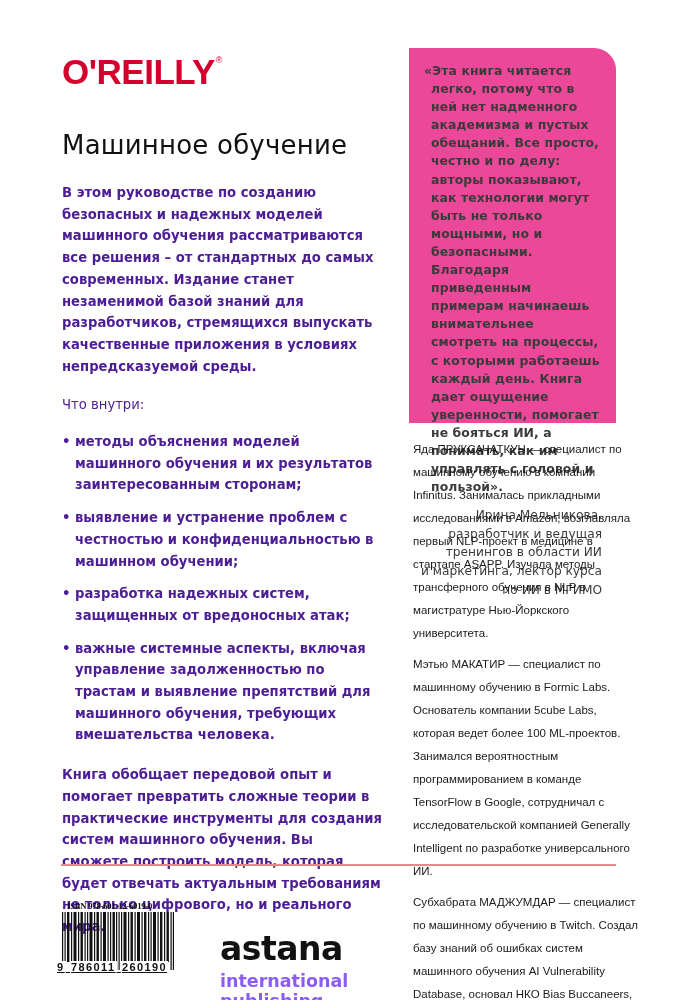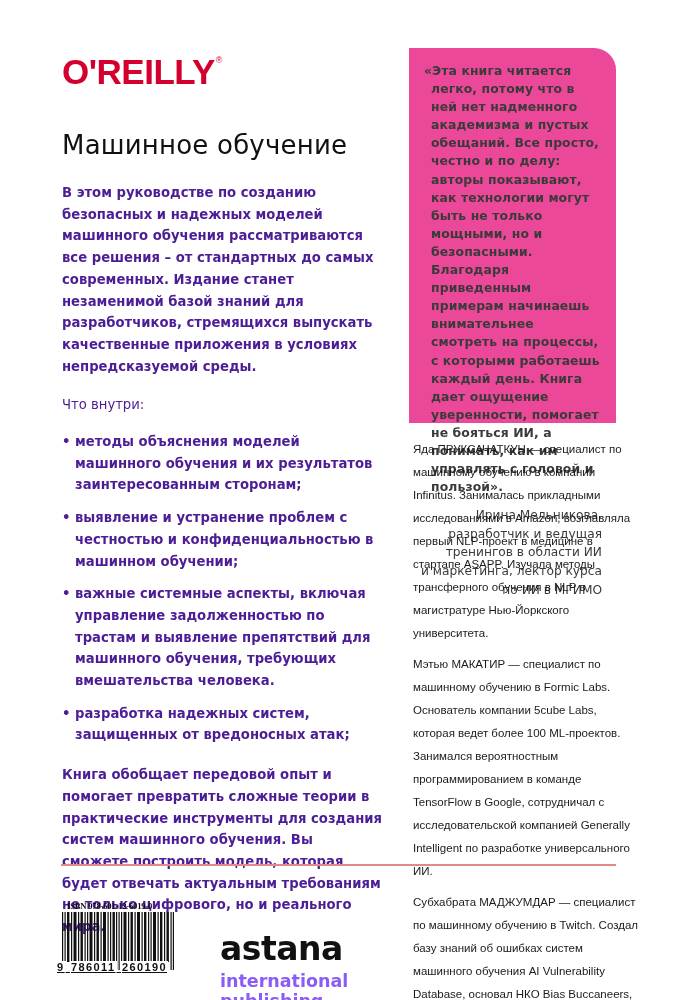--- a/index.html
+++ b/index.html
@@ -172,22 +172,22 @@
 <div class="logo"><span>O'REILLY</span><span class="reg">®</span></div>
 
 <h1 class="book-title">Машинное обучение</h1>
 
 <div class="left-col">
   <p class="intro">В этом руководстве по созданию безопасных и надежных моделей машинного обучения рассматриваются все решения – от стандартных до самых современных. Издание станет незаменимой базой знаний для разработчиков, стремящихся выпускать качественные приложения в условиях непредсказуемой среды.</p>
   <p class="inside-label">Что внутри:</p>
   <ul class="bullets">
     <li>методы объяснения моделей машинного обучения и их результатов заинтересованным сторонам;</li>
     <li>выявление и устранение проблем с честностью и конфиденциальностью в машинном обучении;</li>
+    <li>разработка надежных систем, защищенных от вредоносных атак;</li>
     <li>важные системные аспекты, включая управление задолженностью по трастам и выявление препятствий для машинного обучения, требующих вмешательства человека.</li>
-    <li>разработка надежных систем, защищенных от вредоносных атак;</li>
   </ul>
   <p class="summary">Книга обобщает передовой опыт и помогает превратить сложные теории в практические инструменты для создания систем машинного обучения. Вы сможете построить модель, которая будет отвечать актуальным требованиям не только цифрового, но и реального мира.</p>
 </div>
 
 <div class="quote-box">
   <p class="quote-text">«Эта книга читается легко, потому что в ней нет надменного академизма и пустых обещаний. Все просто, честно и по делу: авторы показывают, как технологии могут быть не только мощными, но и безопасными. Благодаря приведенным примерам начинаешь внимательнее смотреть на процессы, с которыми работаешь каждый день. Книга дает ощущение уверенности, помогает не бояться ИИ, а понимать, как им управлять с головой и пользой».</p>
   <div class="quote-author">
     <div>Ирина Мельникова,</div>
     <div>разработчик и ведущая</div>
     <div>тренингов в области ИИ</div>

